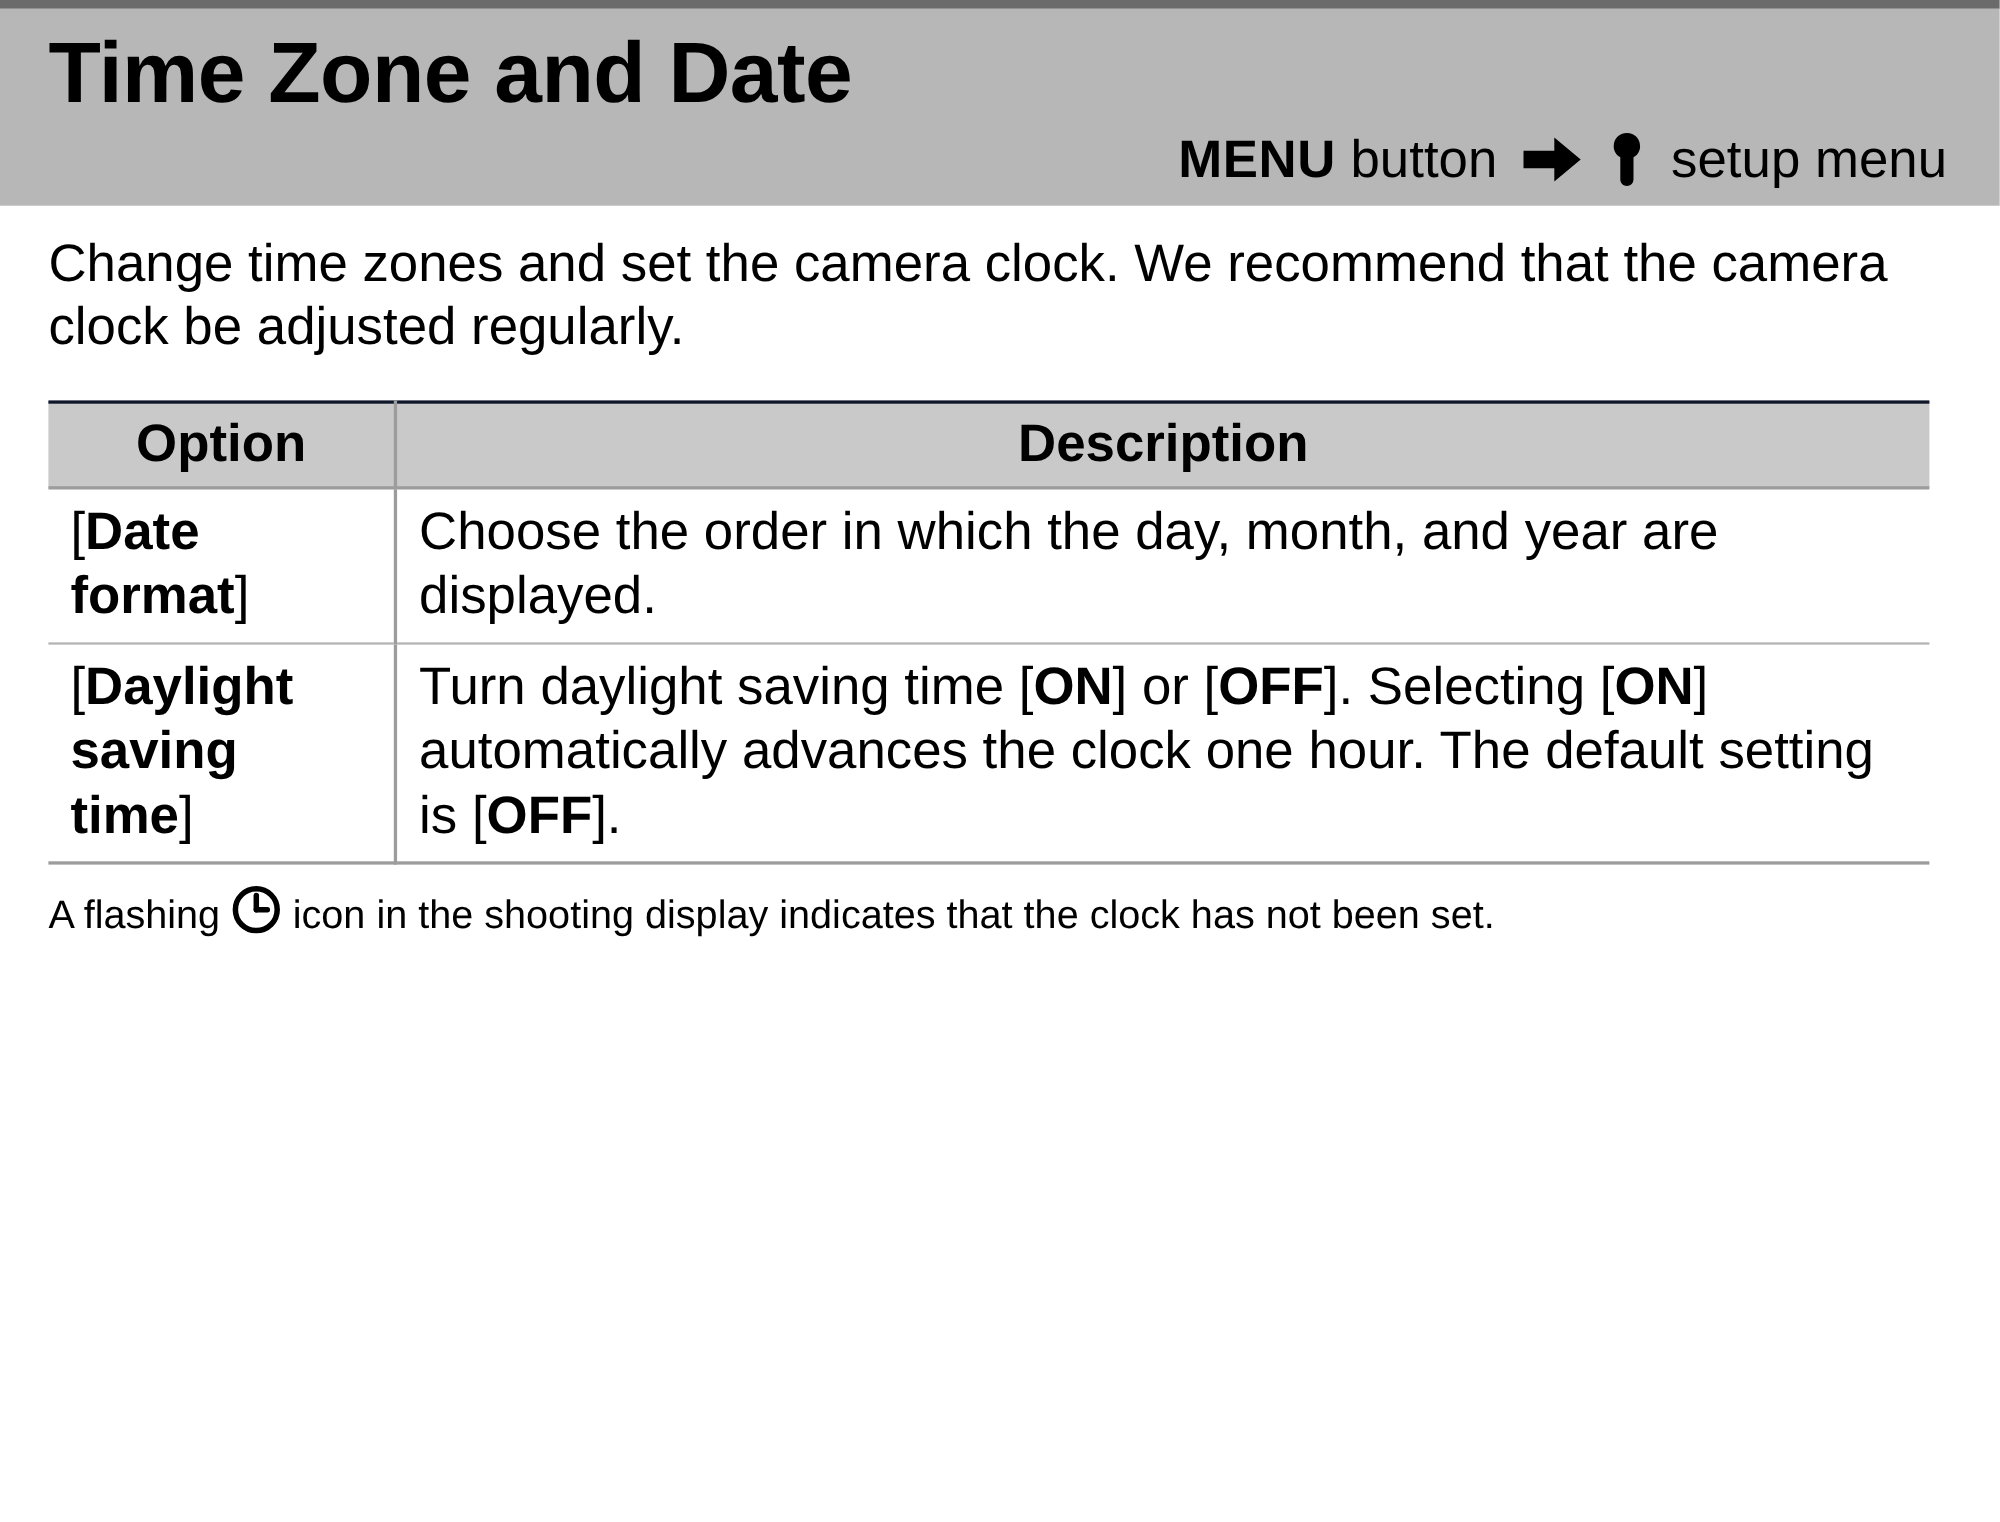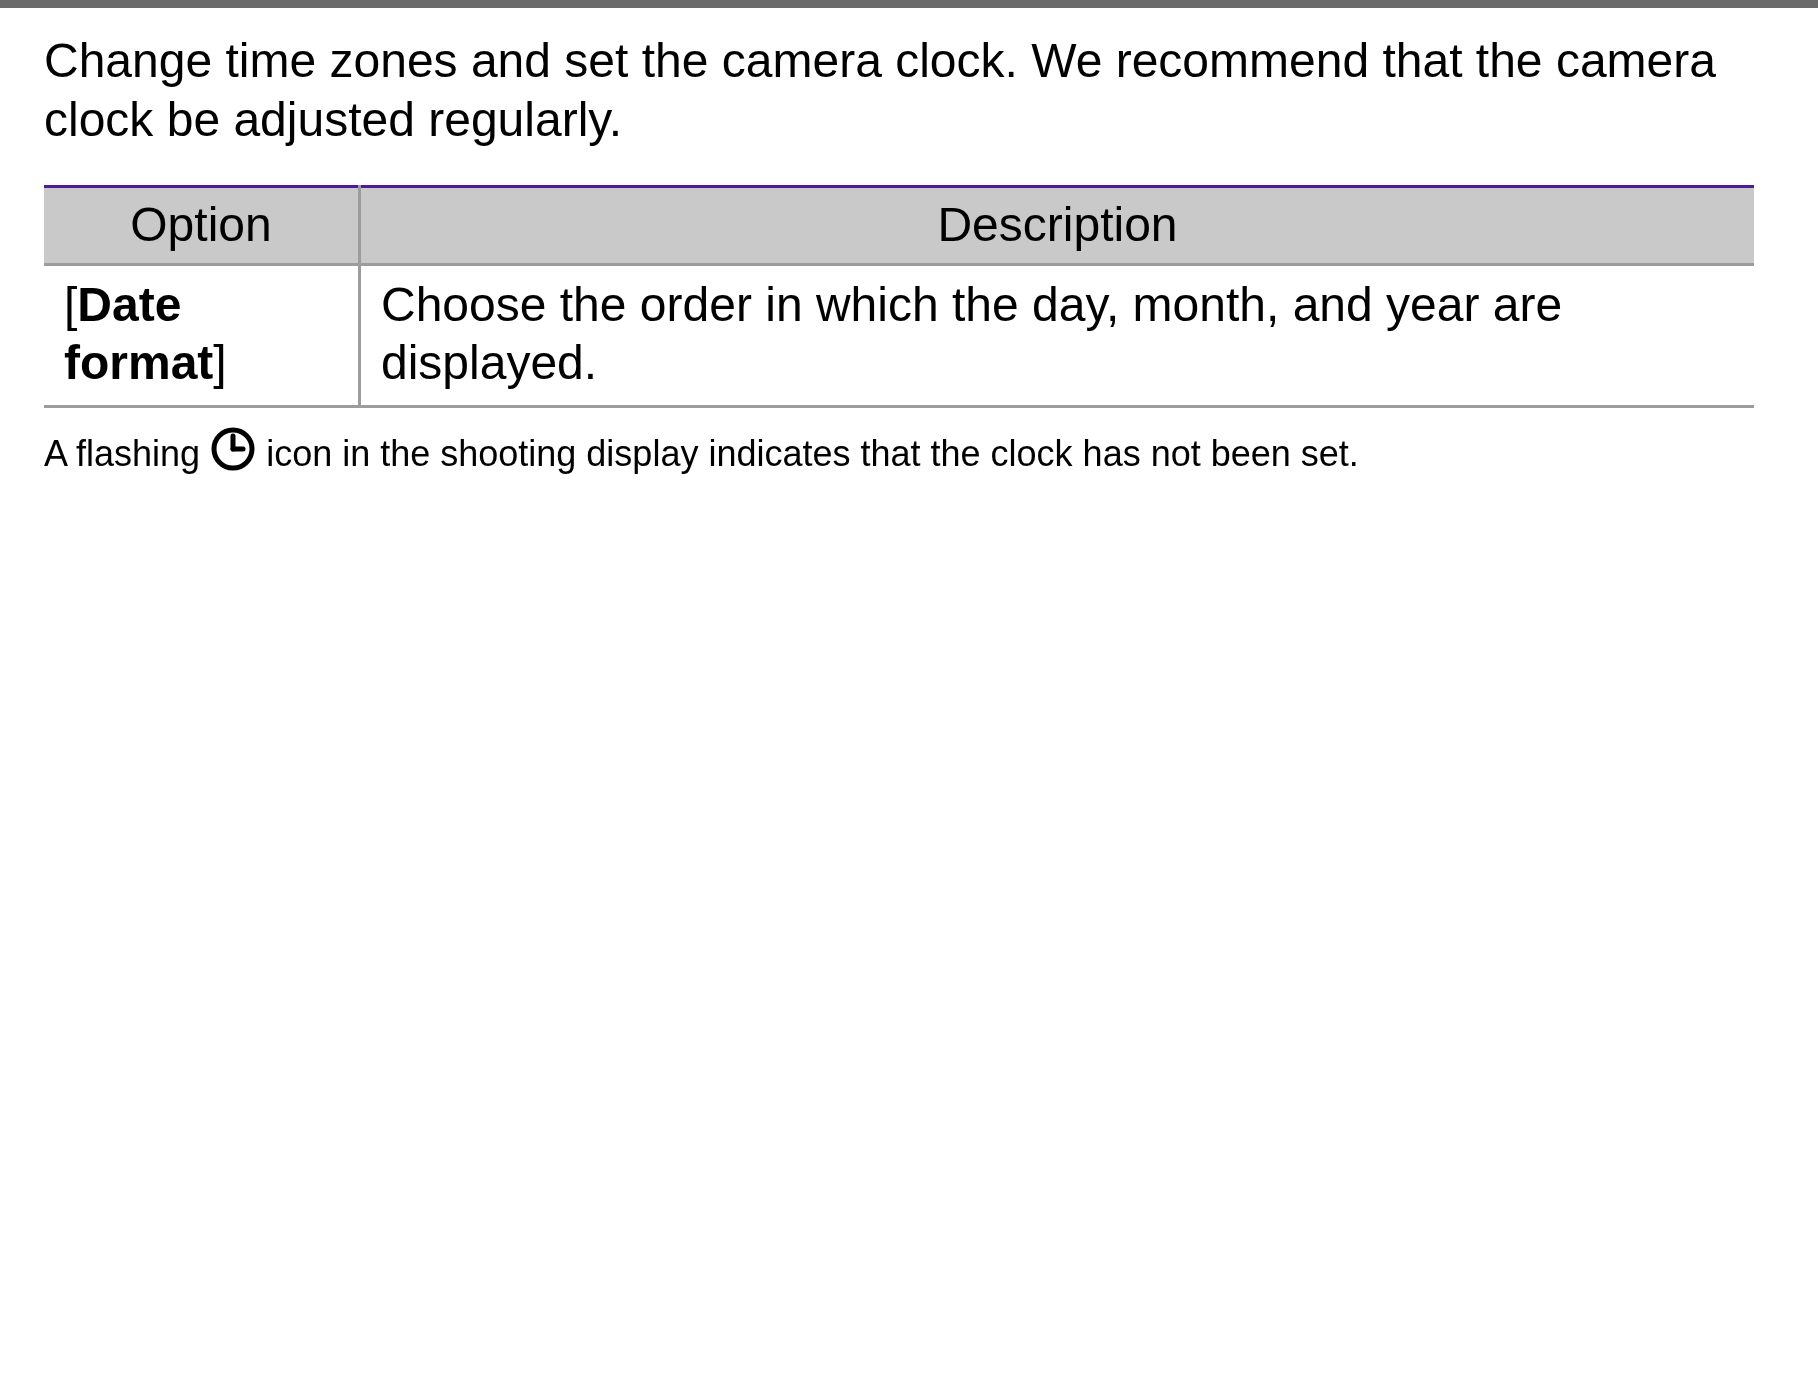--- a/index.html
+++ b/index.html
@@ -58,24 +58,24 @@
   .intro {
     margin: 0 0 36px 0;
   }
   table.options {
     width: 100%;
     border-collapse: collapse;
     font-size: 48px;
   }
   table.options thead th {
     background: #c9c9c9;
-    font-weight: 400;
+    font-weight: 700;
     text-align: center;
     padding: 8px 16px;
-    border-top: 3px solid #4c1d95;
+    border-top: 3px solid #0f172a;
     border-bottom: 3px solid #9c9c9c;
   }
   table.options thead th:first-child {
     border-right: 3px solid #9c9c9c;
     width: 282px;
   }
   table.options tbody td {
     padding: 10px 20px 12px 20px;
     border-bottom: 2px solid #b2b2b2;
     vertical-align: middle;
@@ -100,36 +100,60 @@
     width: 46px;
     height: 46px;
   }
 </style>
 </head>
 <body>
 
 <div class="page">
   <div class="top-rule"></div>
 
+  <div class="header">
+    <h1 class="header-title">Time Zone and Date</h1>
+    <div class="breadcrumb">
+      <span>
+        <span class="menu-label">MENU</span>
+        <span>button</span>
+      </span>
+      <span class="arrow-icon">
+        <svg viewBox="0 0 56 44" width="56" height="44">
+            <path d="M2 14 H30 V2 L54 22 L30 42 V30 H2 Z" fill="#000"></path>
+          </svg>
+      </span>
+      <span class="wrench-icon">
+        <svg viewBox="0 0 36 52" width="36" height="52">
+          <path d="M18 2 C11 2 6 7 6 14 C6 18 8 22 12 24 L12 44 C12 48 15 50 18 50 C21 50 24 48 24 44 L24 24 C28 22 30 18 30 14 C30 7 25 2 18 2 Z M15 4 L15 16 L21 16 L21 4 C21 4 19 3 18 3 C17 3 15 4 15 4 Z" fill="#000"></path>
+        </svg>
+      </span>
+      <span>setup menu</span>
+    </div>
+  </div>
 
   <div class="body">
     <p class="intro">Change time zones and set the camera clock. We recommend that the camera clock be adjusted regularly.</p>
 
     <table class="options">
       <thead>
         <tr>
           <th>Option</th>
           <th>Description</th>
         </tr>
       </thead>
       <tbody>
         <tr>
           <td class="optcell">[<span class="b">Date format</span>]</td>
           <td>Choose the order in which the day, month, and year are displayed.</td>
         </tr>
+        <tr>
+          <td class="optcell">[<span class="b">Daylight saving time</span>]</td>
+          <td>Turn daylight saving time [<span class="b">ON</span>] or [<span class="b">OFF</span>]. Selecting [<span class="b">ON</span>] automatically advances the clock one hour. The default setting is [<span class="b">OFF</span>].</td>
+        </tr>
       </tbody>
     </table>
 
     <p class="footnote">
       <span>A flashing </span><span class="clock-icon"><svg viewBox="0 0 46 46" width="46" height="46">
             <circle cx="23" cy="23" r="19" fill="none" stroke="#000" stroke-width="5"></circle>
             <line x1="23" y1="23" x2="23" y2="10" stroke="#000" stroke-width="5" stroke-linecap="round"></line>
             <line x1="23" y1="23" x2="33" y2="23" stroke="#000" stroke-width="5" stroke-linecap="round"></line>
           </svg></span><span> icon in the shooting display indicates that the clock has not been set.</span>
     </p>

